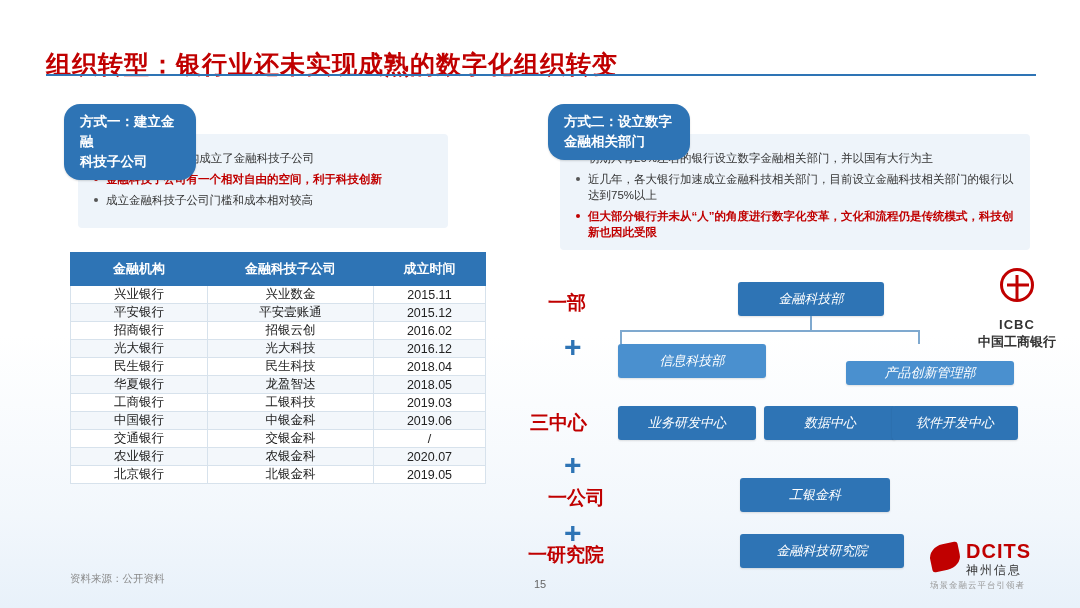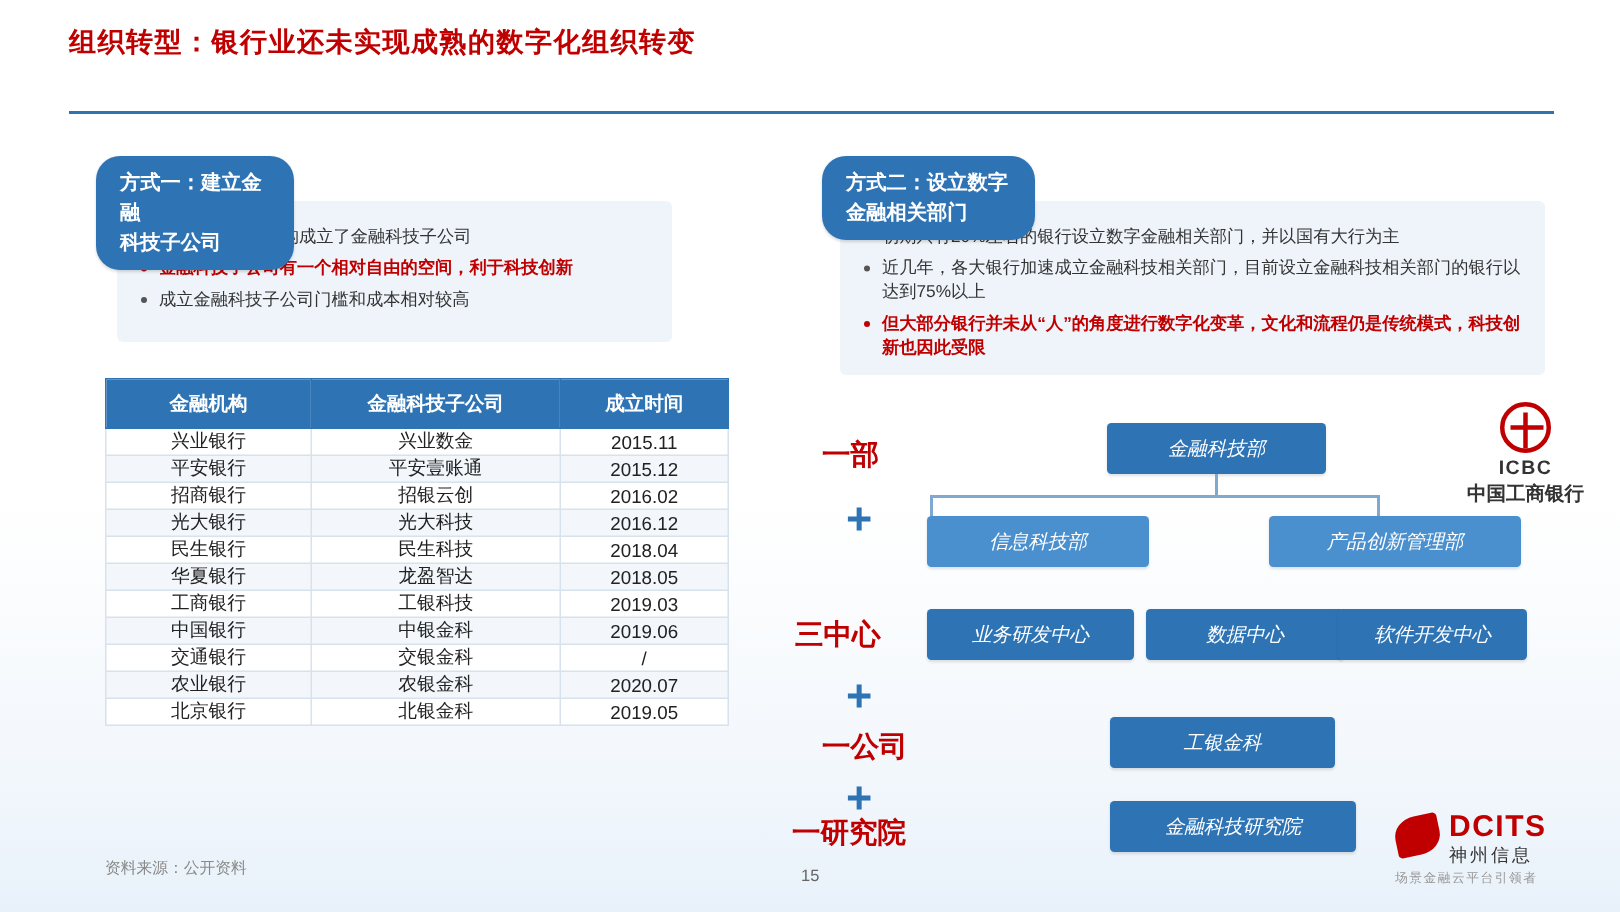--- a/index.html
+++ b/index.html
@@ -10,22 +10,22 @@
     overflow: hidden;
   }
   .slide {
     position: relative;
     width: 1080px; height: 608px;
     background: linear-gradient(to bottom, #ffffff 0%, #ffffff 55%, #f2f7fc 85%, #e8f1fa 100%);
   }
   
   .title {
     position: absolute;
-    left: 46px; top: 16px;
-    font-size: 18px;
+    left: 46px; top: 48px;
+    font-size: 25px;
     font-weight: bold;
     color: #c00000;
     letter-spacing: 1px;
     white-space: nowrap;
   }
   .title-rule {
     position: absolute;
     left: 46px; top: 74px;
     width: 990px; height: 2px;
     background: #2e74b5;
@@ -159,21 +159,21 @@
     position: absolute; left: 50%; top: 4px;
     width: 3px; height: 24px; background: #c00000;
     transform: translateX(-50%);
   }
   .icbc .mark::before {
     content: "";
     position: absolute; left: 4px; top: 50%;
     width: 22px; height: 3px; background: #c00000;
     transform: translateY(-50%);
   }
-  .icbc .en { font-size: 13px; font-weight: bold; color: #333; letter-spacing: 1px; margin-top: 2px; }
+  .icbc .en { font-size: 13px; font-weight: bold; color: #333; letter-spacing: 1px; margin-top: 15px; }
   .icbc .cn { font-size: 13px; font-weight: bold; color: #333; margin-top: 1px; }
 
   
   .dcits { position: absolute; left: 930px; top: 540px; width: 140px; }
   .dcits .swoosh {
     position: absolute; left: 0; top: 4px;
     width: 30px; height: 26px;
     background: #c00000;
     border-radius: 50% 10% 50% 10%;
     transform: rotate(-12deg);
@@ -286,21 +286,21 @@
 
     <div class="olabel" style="left:28px; top:20px;">一部</div>
     <div class="obox" style="left:218px; top:12px; width:146px; height:34px;">金融科技部</div>
 
     <div class="connector" style="left:290px; top:46px; width:2px; height:14px;"></div>
     <div class="connector" style="left:100px; top:60px; width:300px; height:2px;"></div>
     <div class="connector" style="left:100px; top:60px; width:2px; height:14px;"></div>
     <div class="connector" style="left:398px; top:60px; width:2px; height:14px;"></div>
 
     <div class="obox light" style="left:98px; top:74px; width:148px; height:34px;">信息科技部</div>
-    <div class="obox light" style="left:326px; top:74px; width:168px; height:34px;text-align:center;">产品创新管理部</div>
+    <div class="obox light" style="left:326px; top:91px; width:168px; height:24px;text-align:center;">产品创新管理部</div>
 
     <div class="plus" style="left:44px; top:62px;">+</div>
 
     <div class="olabel" style="left:10px; top:140px;">三中心</div>
     <div class="obox" style="left:98px; top:136px; width:138px; height:34px;">业务研发中心</div>
     <div class="obox" style="left:244px; top:136px; width:132px; height:34px;">数据中心</div>
     <div class="obox" style="left:372px; top:136px; width:126px; height:34px;">软件开发中心</div>
 
     <div class="plus" style="left:44px; top:180px;">+</div>
 

